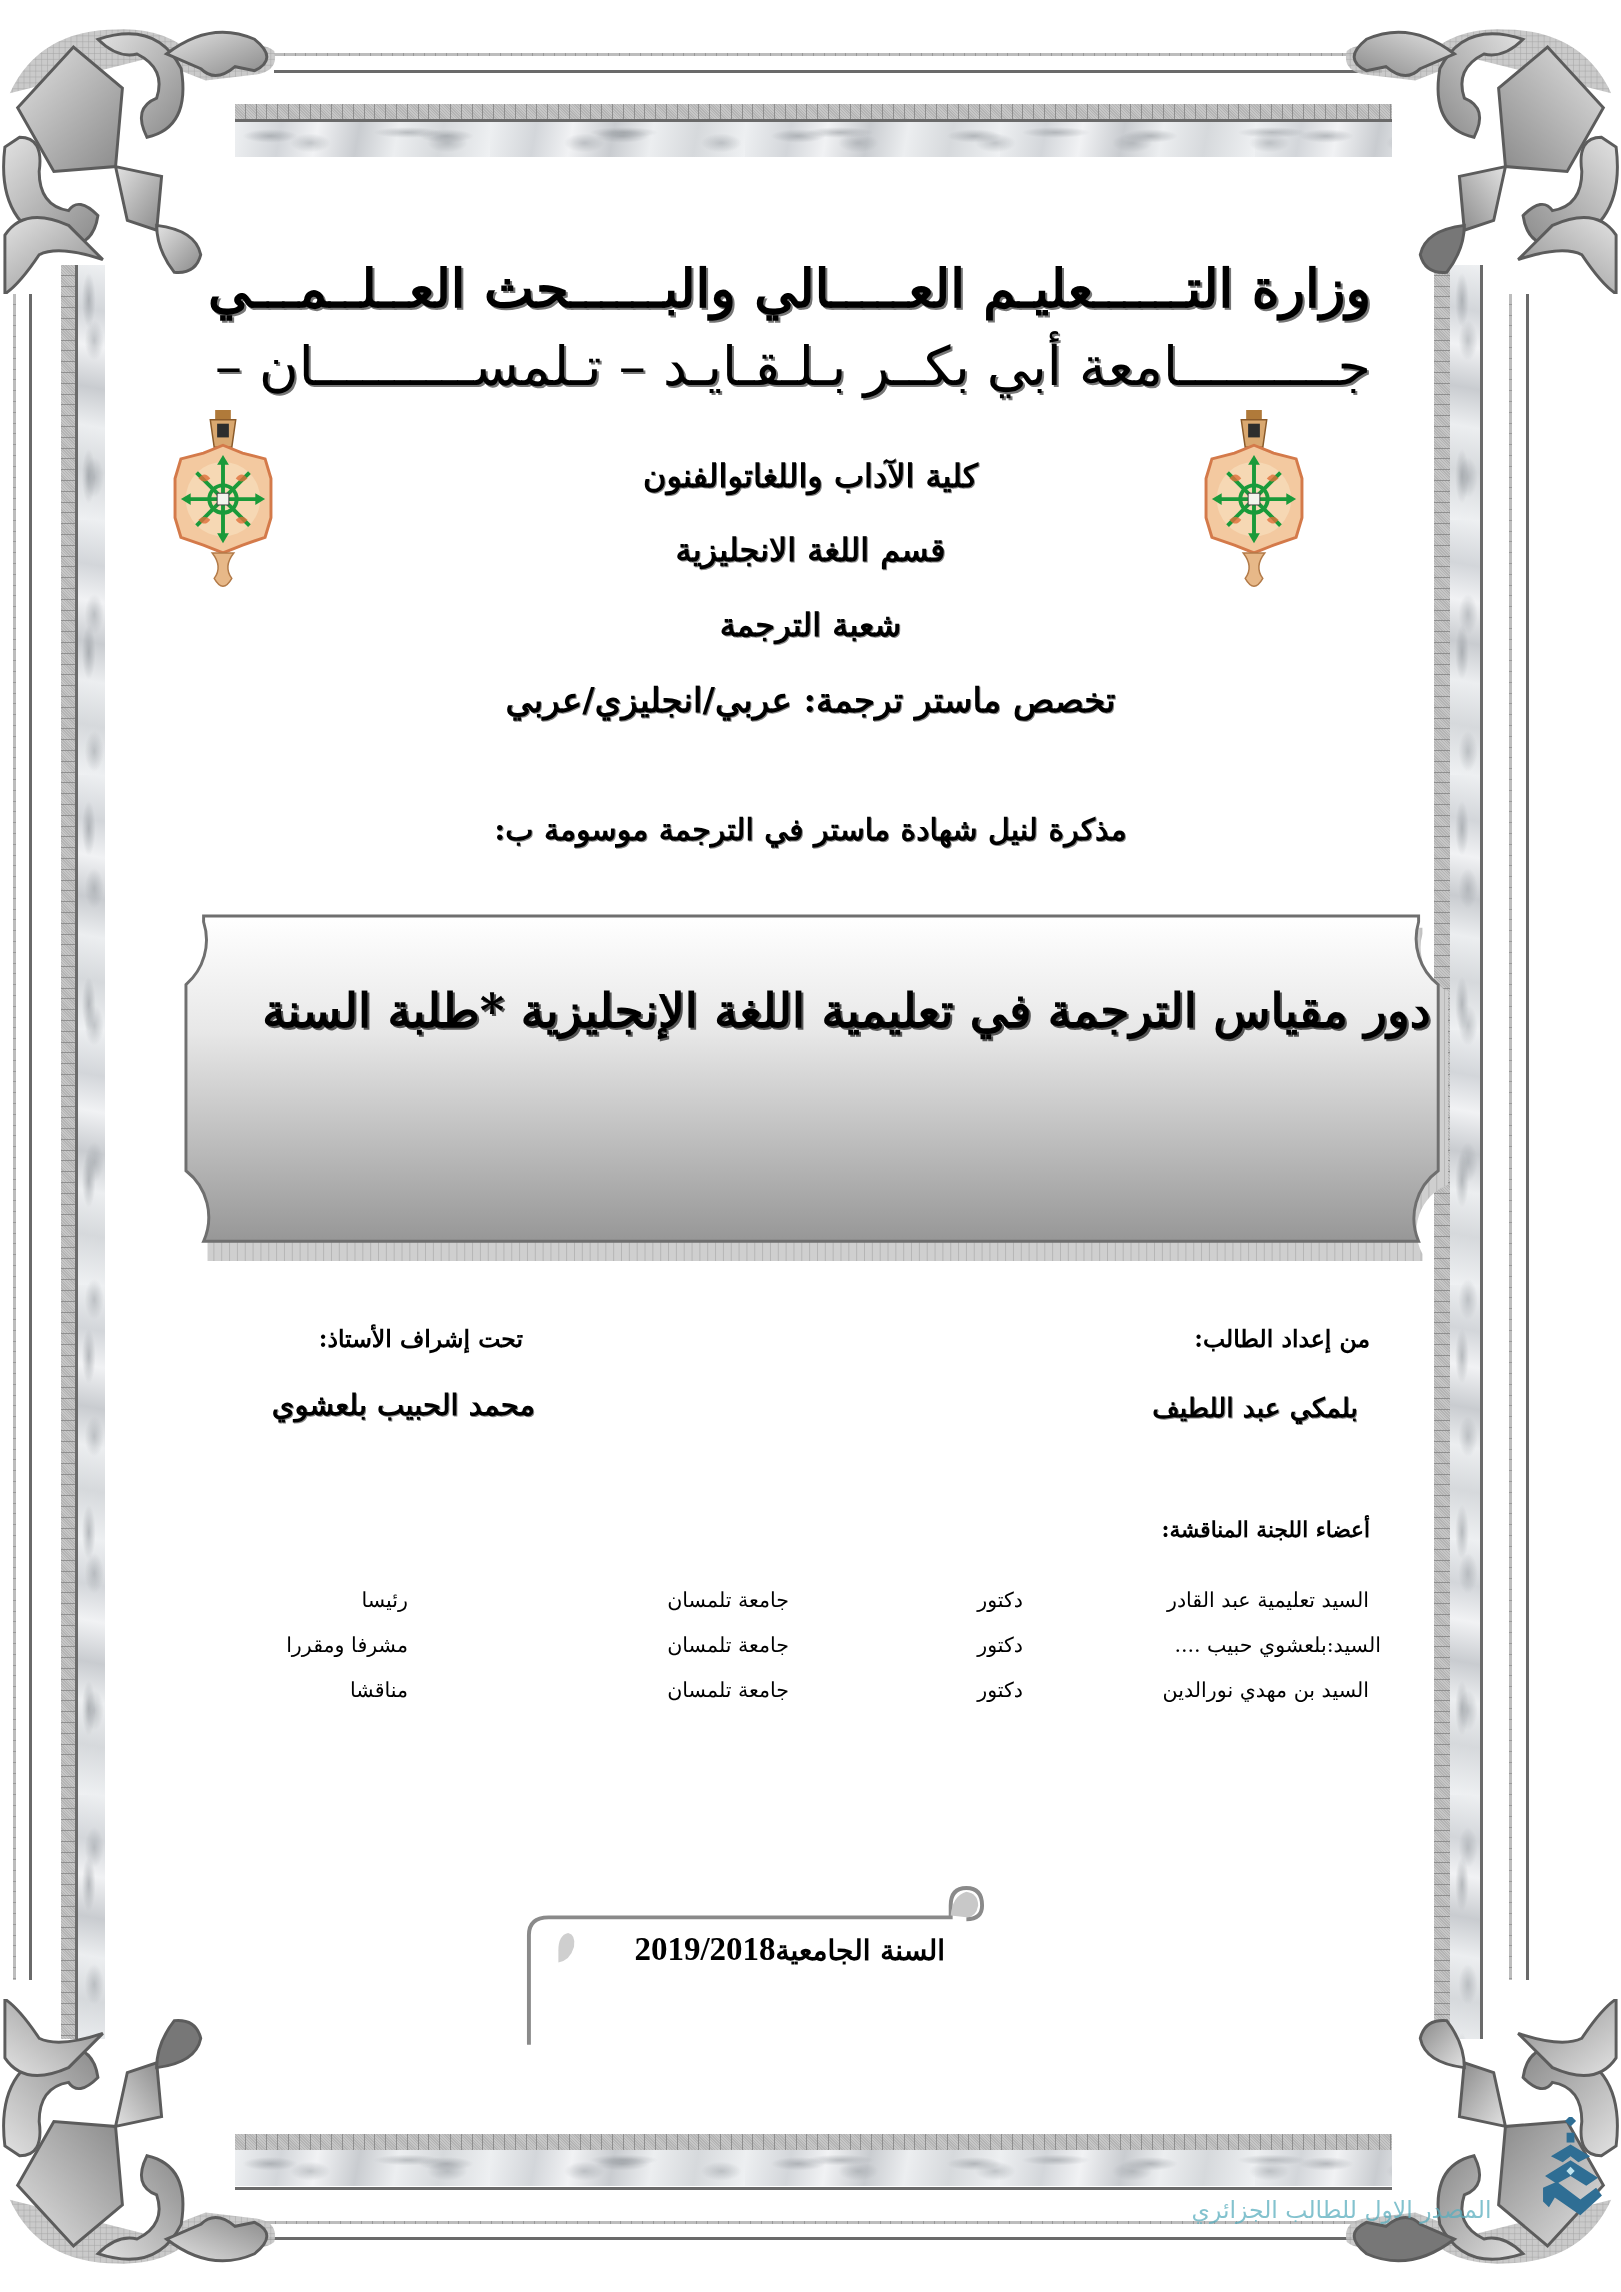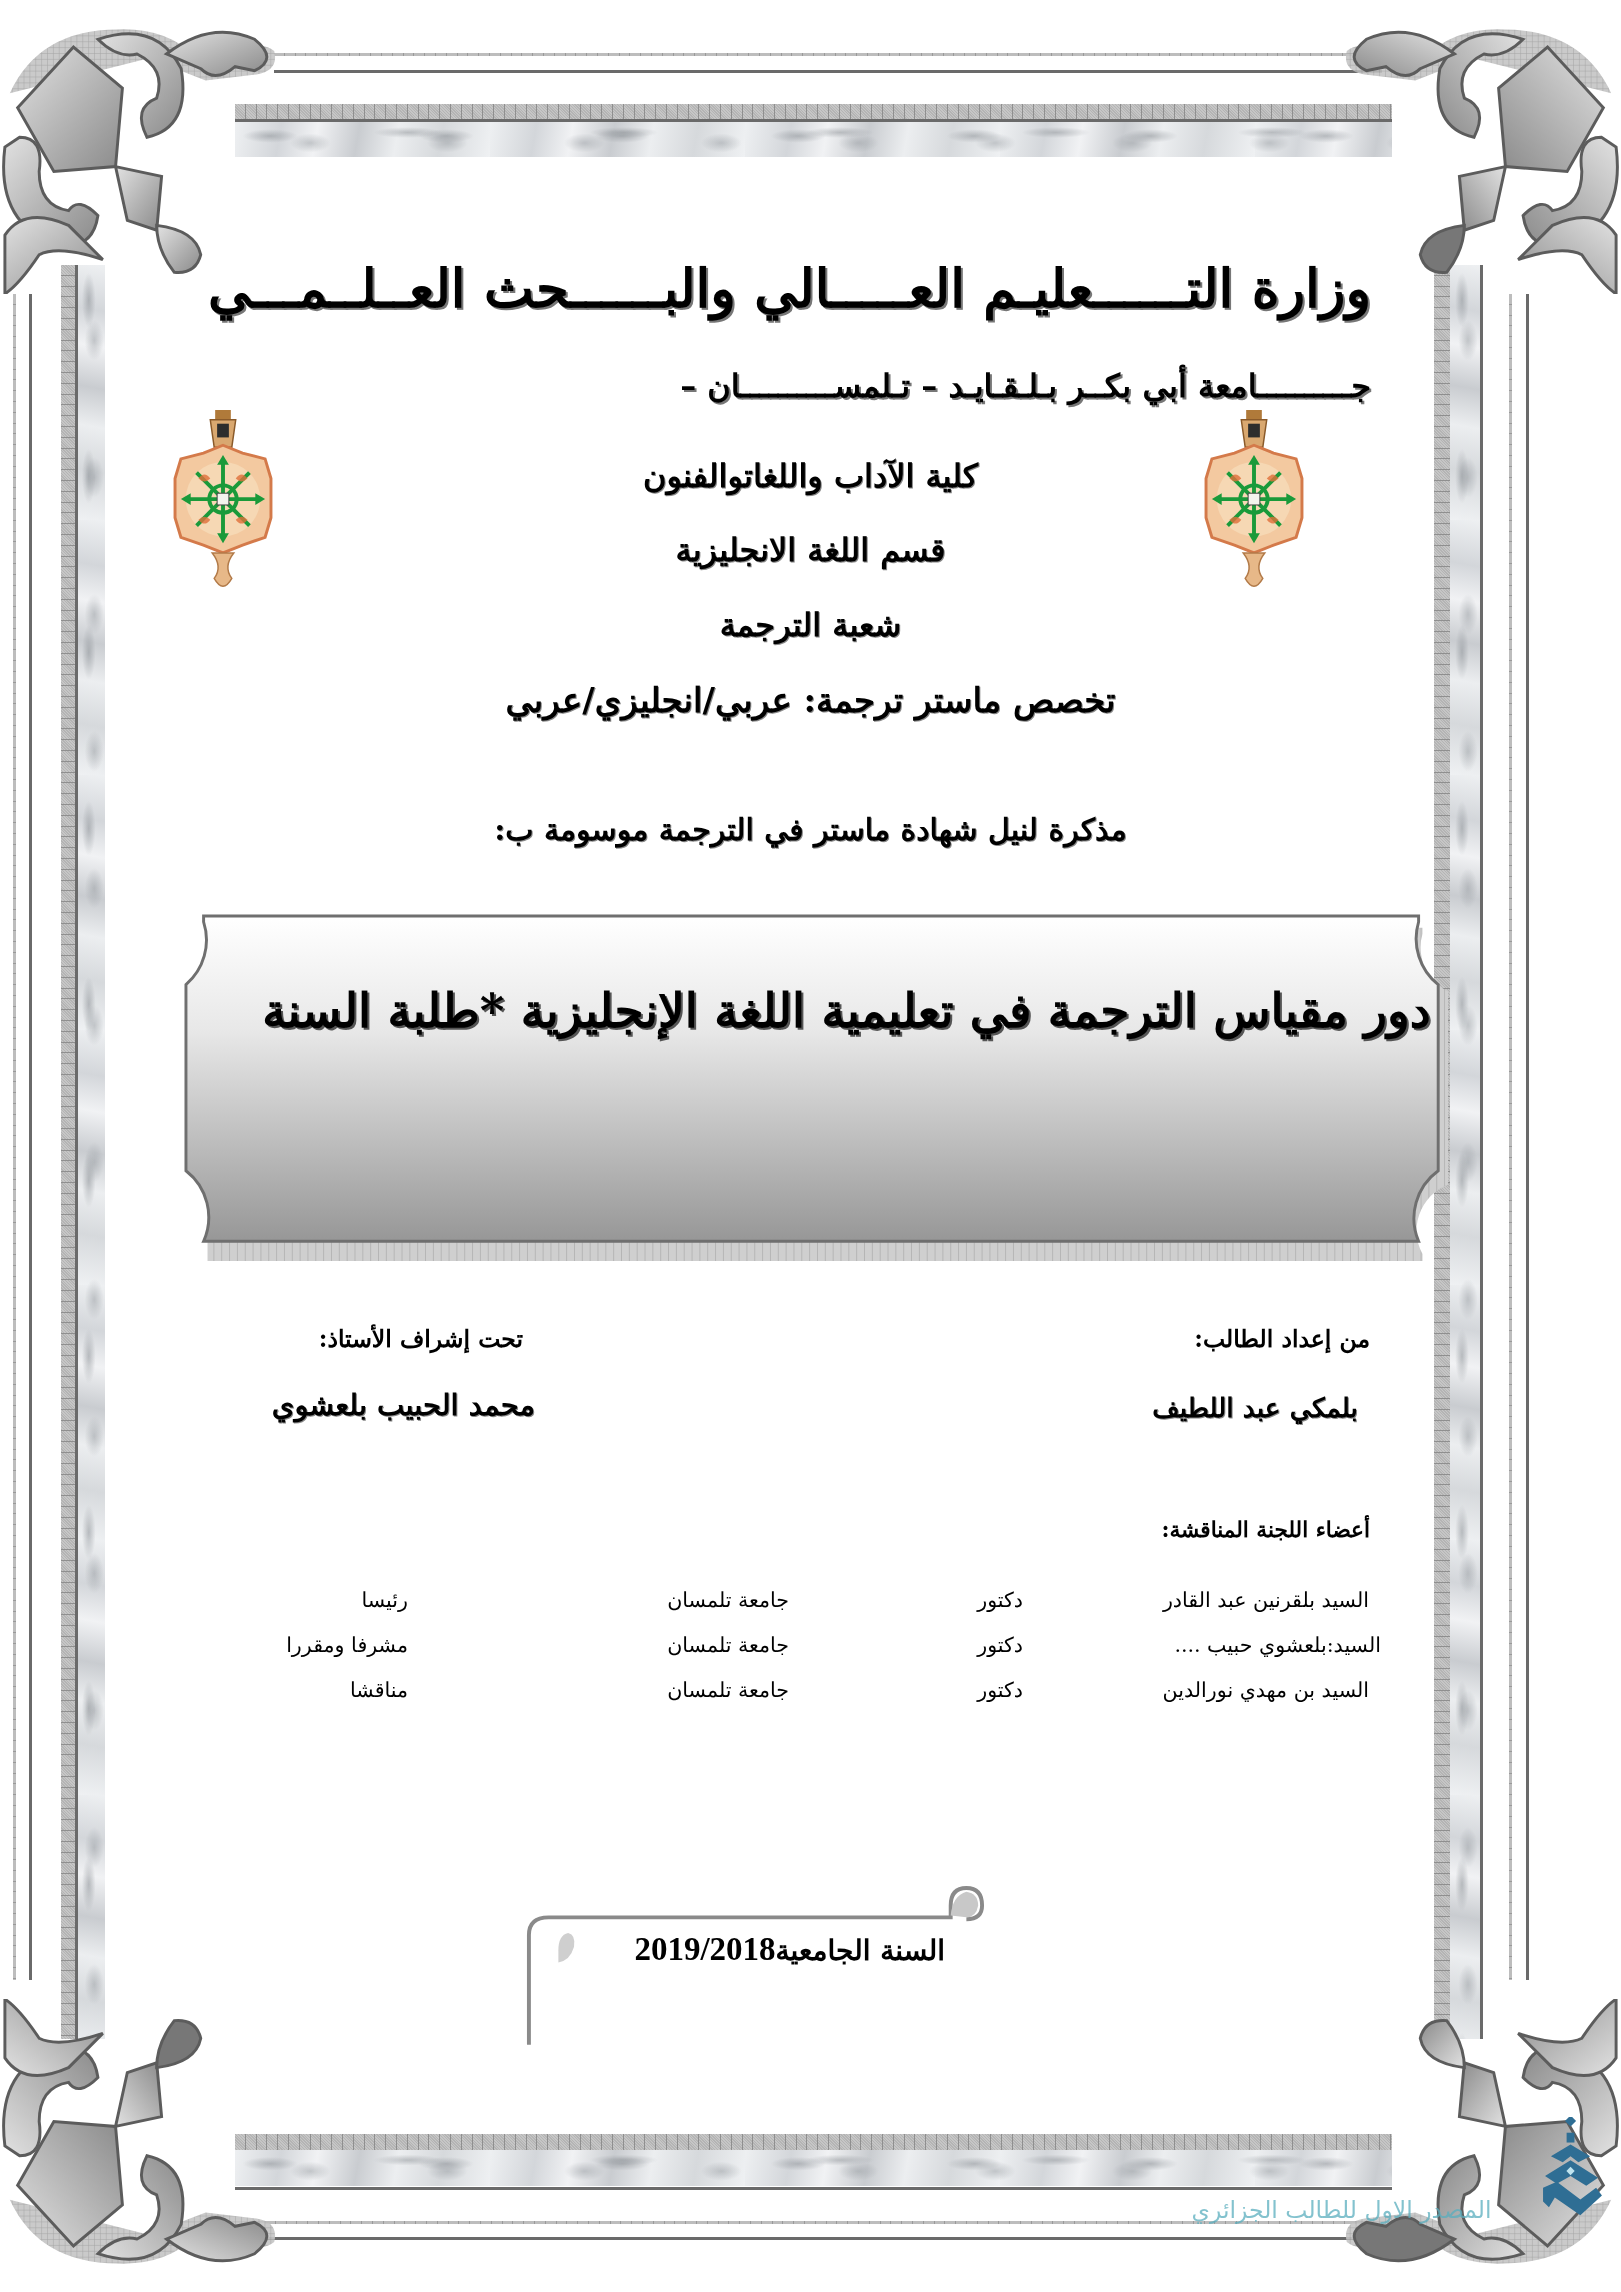--- a/index.html
+++ b/index.html
@@ -31,22 +31,22 @@
        radial-gradient(ellipse 13.7px 29px at 60% 55%, rgba(150,155,160,.5), transparent 70%),
        linear-gradient(190deg, #eef0f2 0%, #d3d6da 18%, #f1f2f4 32%, #c9ccd0 48%, #eceef0 63%, #d6d9dc 80%, #eff1f3 100%);
        background-size: 100% 176px, 100% 137px, 100% 255px; }
 
   .corner { position: absolute; width: 284px; height: 294px; }
 
   
   .rtl { direction: rtl; unicode-bidi: embed; }
   .ministry { position: absolute; right: 250px; top: 257px; font-size: 53px; font-weight: bold;
               text-shadow: 2px 2px 0 #777; letter-spacing: 1px; white-space: nowrap; }
-  .university { position: absolute; right: 250px; top: 335px; font-size: 32px; font-weight: bold;
-                text-shadow: 2px 2px 0 #777; letter-spacing: 1px; white-space: nowrap; margin-top: 32px; }
+  .university { position: absolute; right: 250px; top: 335px; font-size: 54px; font-weight: normal;
+                text-shadow: 2px 2px 0 #777; letter-spacing: 1px; white-space: nowrap; }
   .center-line { position: absolute; left: 0; width: 1621px; text-align: center;
                  font-size: 32px; font-weight: bold; text-shadow: 1px 1px 0 #888; white-space: nowrap; }
 
   .logo { position: absolute; width: 108px; height: 186px; }
 
   .title-box { position: absolute; left: 184px; top: 910px; width: 1247px; height: 345px; }
   .title-box svg { position: absolute; left: 0; top: 0; }
   .title-text { position: absolute; left: 0; width: 1247px; text-align: center; font-size: 47px;
                 font-weight: bold; text-shadow: 2px 2px 0 #555; white-space: nowrap; padding-left: 39px; }
 
@@ -249,21 +249,21 @@
 
 <div class="label-bold rtl" style="right:251px; top:1325px;">من إعداد الطالب:</div>
 <div class="name-bold rtl" style="right:263px; top:1392px; font-size:26.5px;">بلمكي عبد اللطيف</div>
 <div class="label-bold rtl" style="right:1098px; top:1325px;">تحت إشراف الأستاذ:</div>
 <div class="name-bold rtl" style="right:1086px; top:1388px;">محمد الحبيب بلعشوي</div>
 
 <div class="label-bold rtl" style="right:251px; top:1517px; font-size:21.6px;">أعضاء اللجنة المناقشة:</div>
 
 <div>
   <div>
-    <div class="jury-cell rtl" style="right:252px; top:1588px;">السيد بلقرنين عبد القادر</div>
+    <div class="jury-cell rtl" style="right:252px; top:1588px;">السيد تعليمية عبد القادر</div>
     <div class="jury-cell rtl" style="right:598px; top:1588px;">دكتور</div>
     <div class="jury-cell rtl" style="right:832px; top:1588px;">جامعة تلمسان</div>
     <div class="jury-cell rtl" style="right:1213px; top:1588px;">رئيسا</div>
   </div>
   <div>
     <div class="jury-cell rtl" style="right:240px; top:1633px;">السيد:بلعشوي حبيب ....</div>
     <div class="jury-cell rtl" style="right:598px; top:1633px;">دكتور</div>
     <div class="jury-cell rtl" style="right:832px; top:1633px;">جامعة تلمسان</div>
     <div class="jury-cell rtl" style="right:1213px; top:1633px;">مشرفا ومقررا</div>
   </div>

